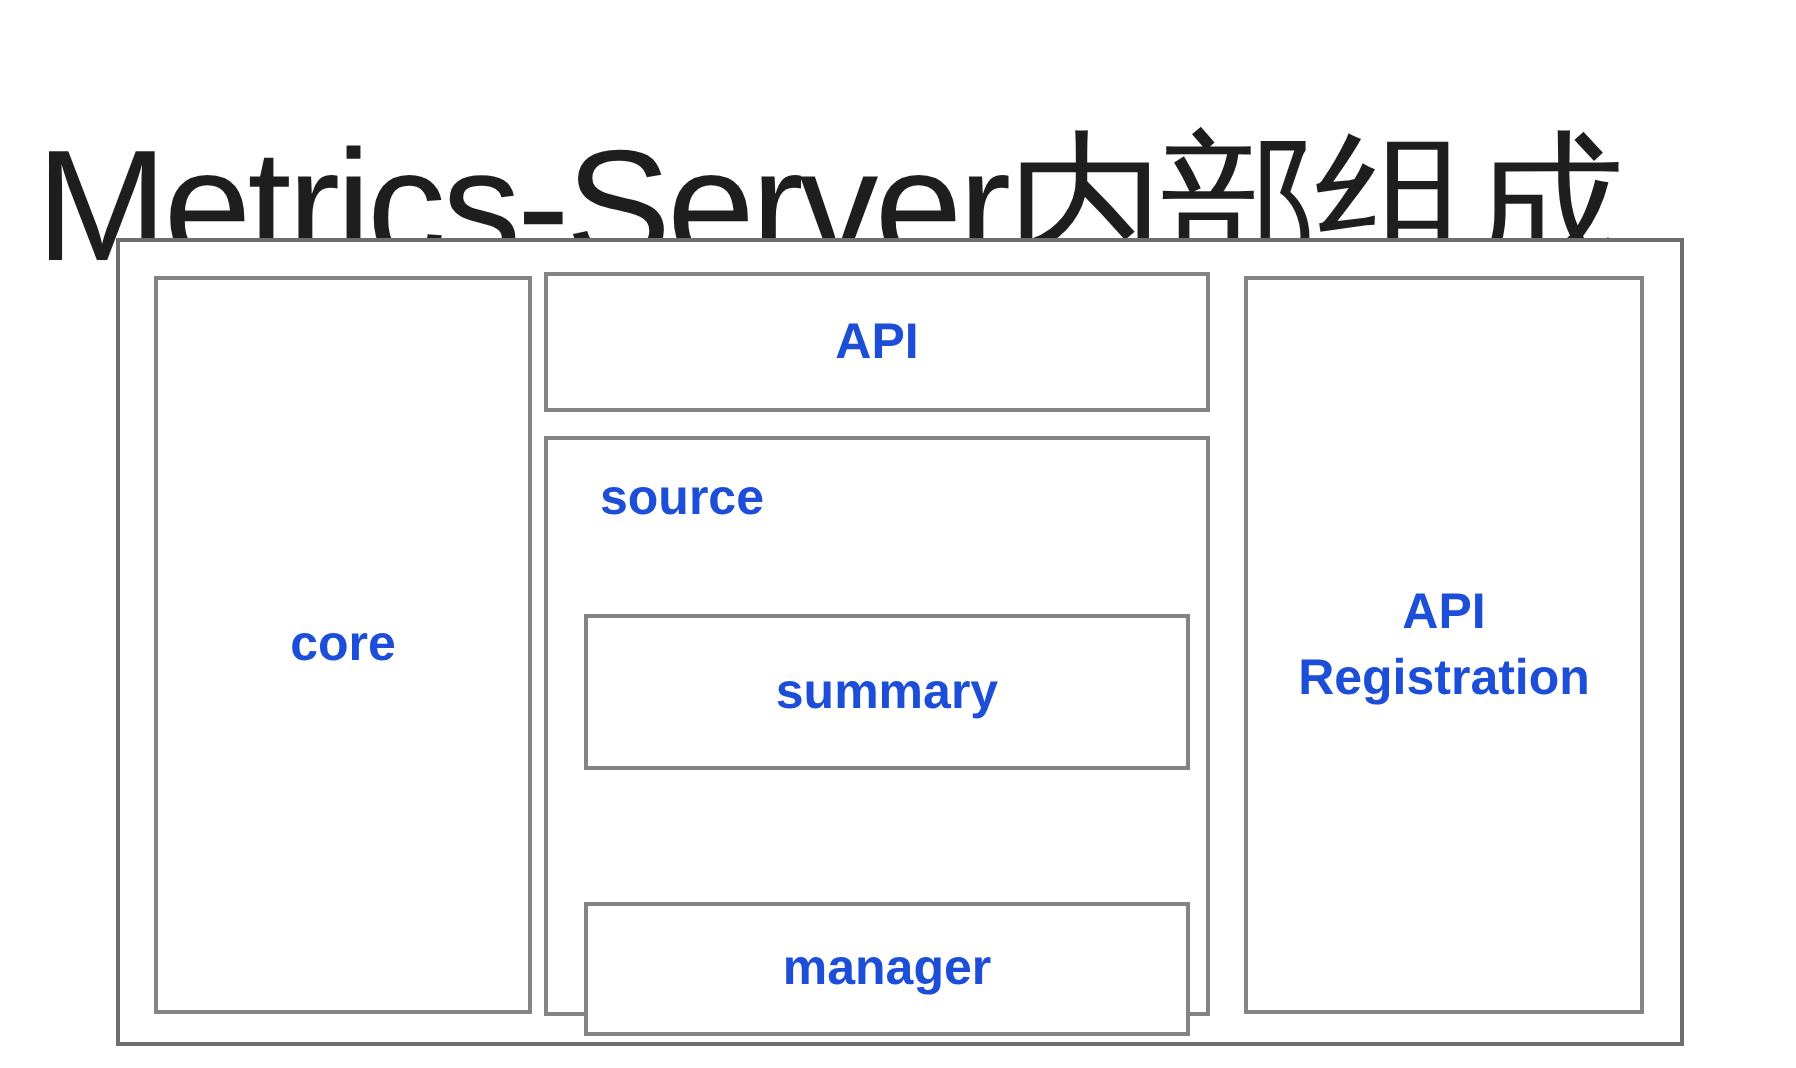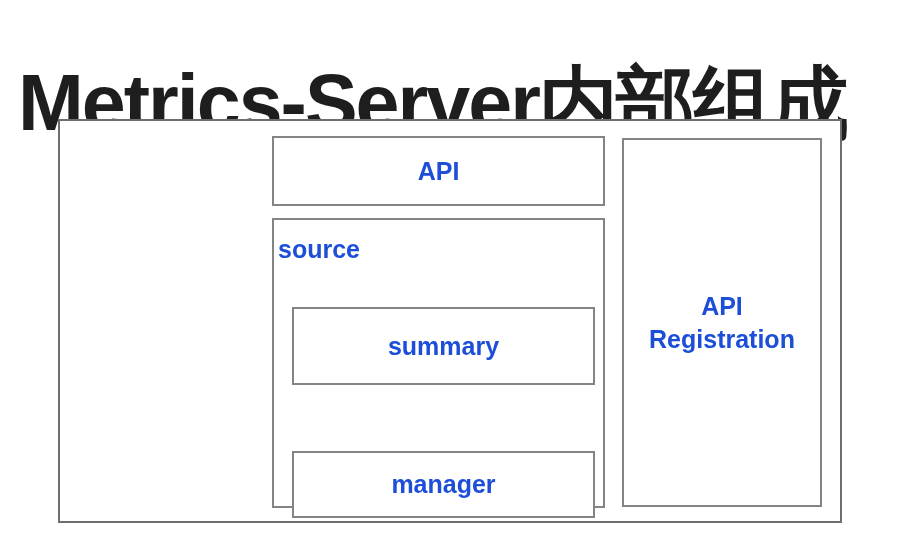--- a/index.html
+++ b/index.html
@@ -13,21 +13,21 @@
     position: relative;
     font-family: "Liberation Sans", sans-serif;
     overflow: hidden;
   }
   .page-title {
     position: absolute;
     left: 18px;
     top: 0px;
     font-size: 79px;
     line-height: 1.26;
-    font-weight: 700;
+    font-weight: 400;
     color: #1e1e1e;
     letter-spacing: -2px;
     white-space: nowrap;
   }
   .box {
     position: absolute;
     box-sizing: border-box;
     border: 2px solid #848484;
     background: #ffffff;
   }
@@ -62,21 +62,21 @@
     height: 70px;
   }
   .source-box {
     left: 212px;
     top: 97px;
     width: 333px;
     height: 290px;
   }
   .source-label {
     position: absolute;
-    left: 4px;
+    left: 26px;
     top: 15px;
   }
   .summary-box {
     left: 18px;
     top: 87px;
     width: 303px;
     height: 78px;
   }
   .manager-box {
     left: 18px;
@@ -96,20 +96,23 @@
     line-height: 1.32;
   }
 </style>
 </head>
 <body>
 
 <h1 class="page-title">Metrics-Server内部组成</h1>
 
 <div class="box outer-box">
 
+  <div class="box core-box center-content">
+    <span class="box-label">core</span>
+  </div>
 
   <div class="box api-box center-content">
     <span class="box-label">API</span>
   </div>
 
   <div class="box source-box">
     <span class="box-label source-label">source</span>
 
     <div class="box summary-box center-content">
       <span class="box-label">summary</span>

